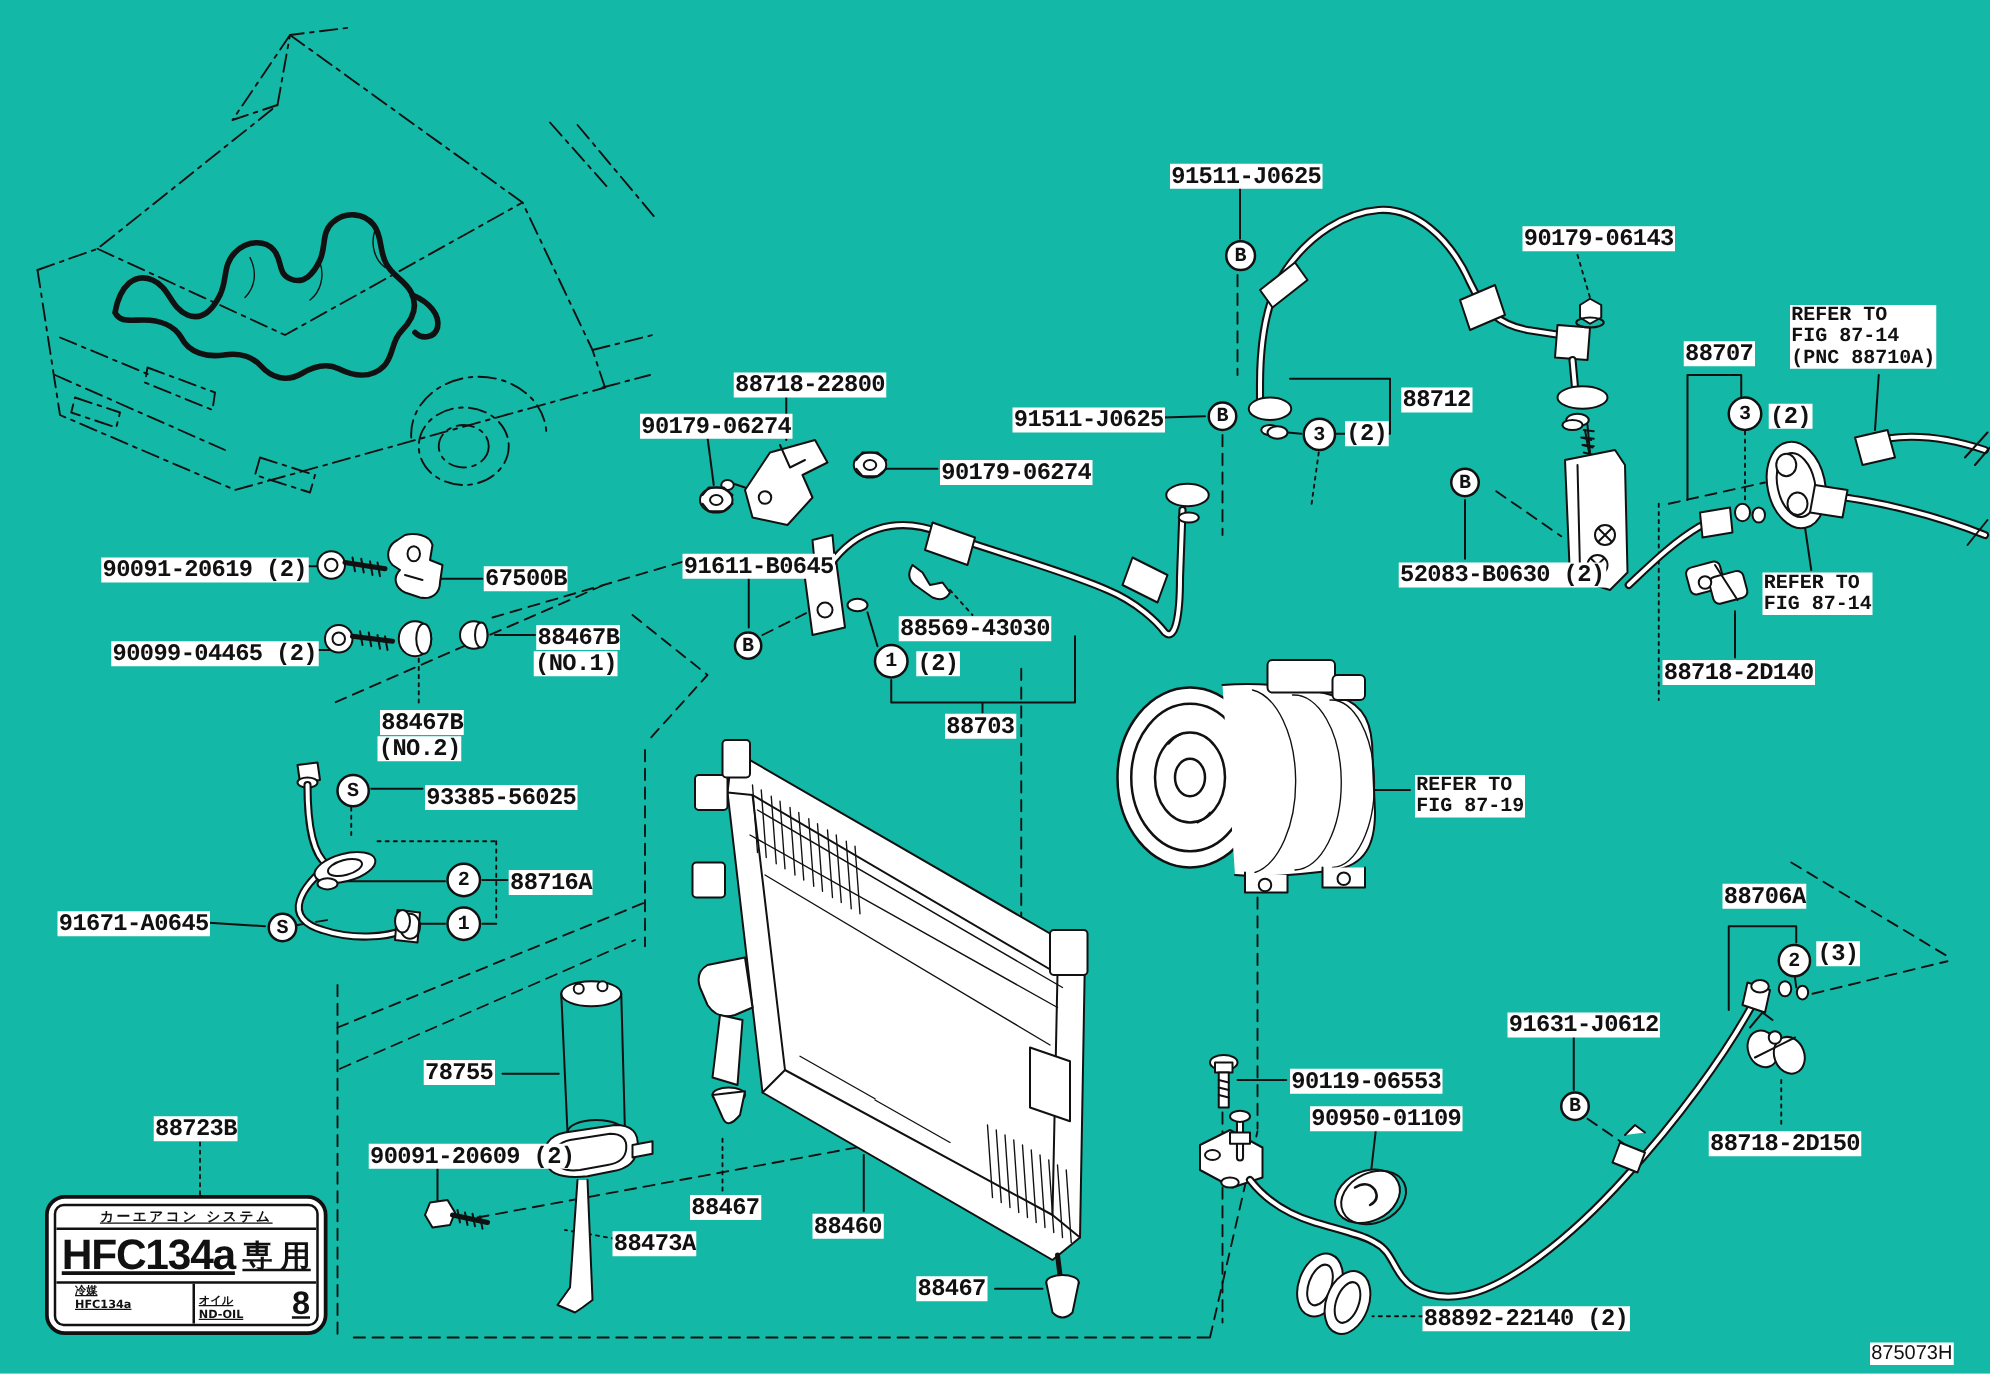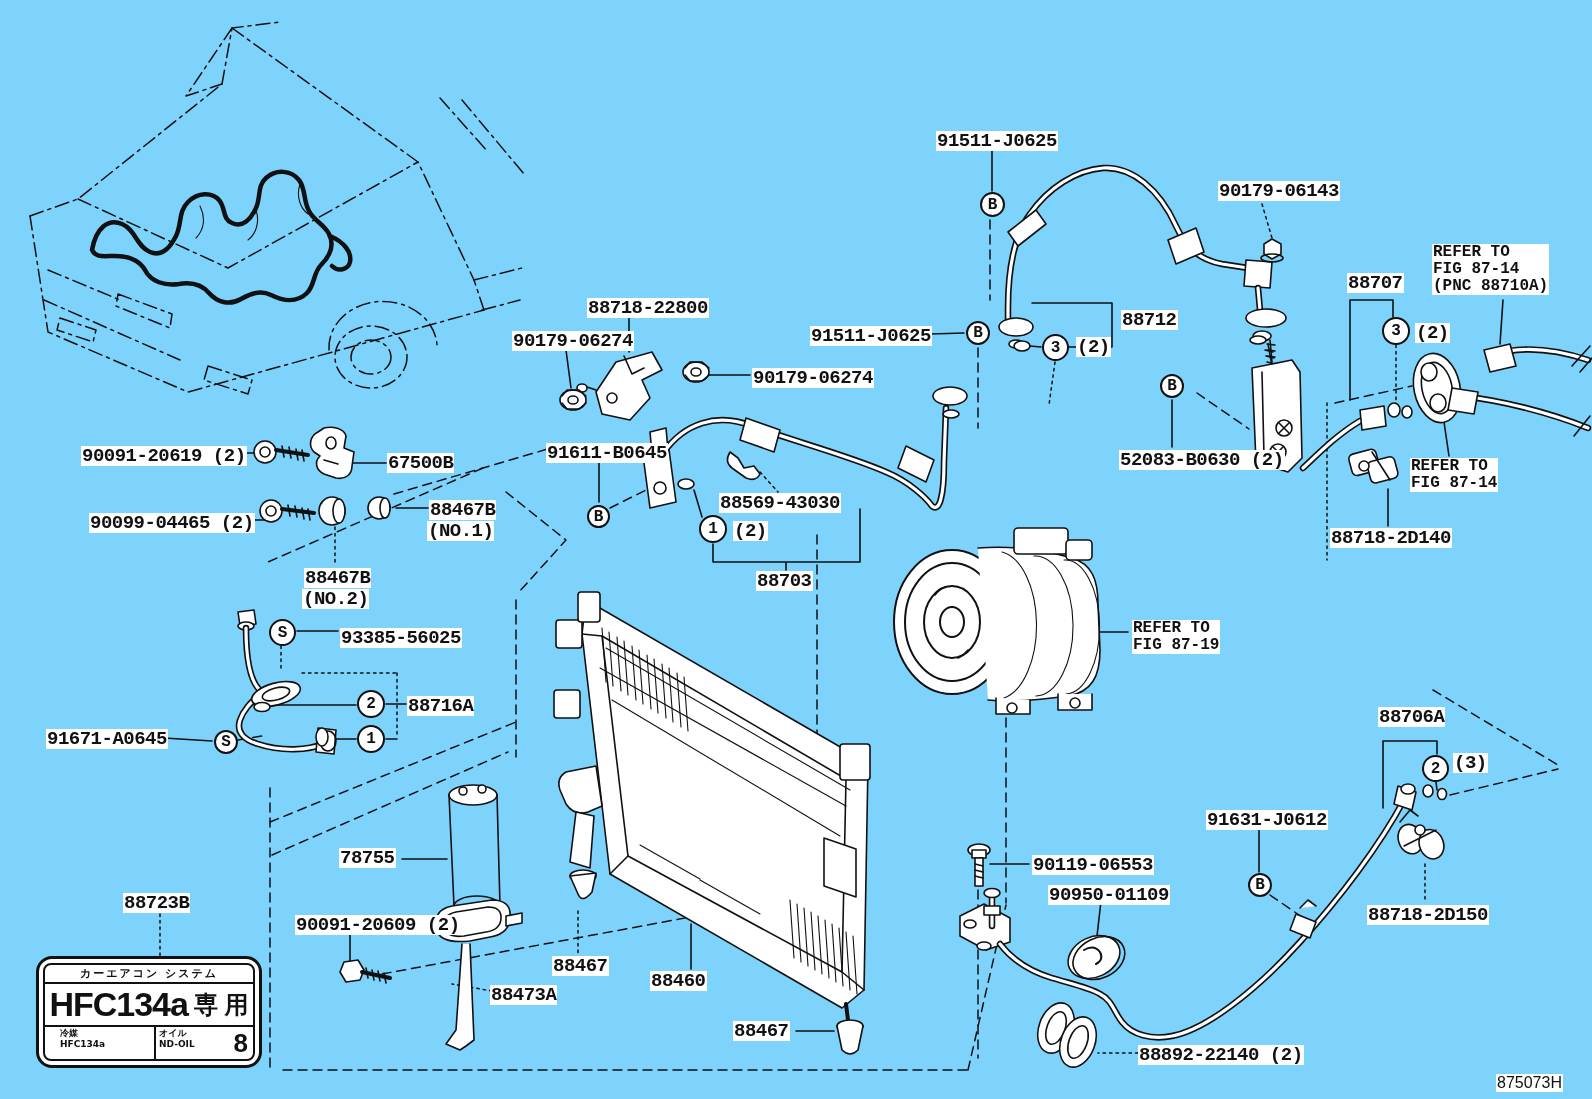--- a/index.html
+++ b/index.html
@@ -1,16 +1,16 @@
 <!DOCTYPE html>
 <html><head>
 <meta charset="utf-8">
 <style>
   html,body{margin:0;padding:0;background:#fff;}
-  #stage{position:relative;width:1592px;height:1099px;background:#7dd3fc;overflow:hidden;
+  #stage{position:relative;width:1592px;height:1099px;background:#14b8a6;overflow:hidden;
          font-family:"Liberation Mono",monospace;color:#111;}
   #art{position:absolute;left:0;top:0;}
   svg{stroke:#111;fill:none;stroke-width:1.6;stroke-linecap:round;stroke-linejoin:round;}
   .tube{stroke-width:6.5}
   .core{stroke:#fff;stroke-width:3.2}
   .bold{stroke-width:4.5}
   .thin{stroke-width:1.1}
   .fw{fill:#fff}
   .dash{stroke-dasharray:9 6;stroke-width:1.5}
   .dot{stroke-dasharray:2.5 4;stroke-width:1.5}
@@ -18,31 +18,31 @@
   .lbl{position:absolute;font:bold 19px/20px "Liberation Mono",monospace;letter-spacing:-0.5px;
        color:#111;white-space:pre-line;background:#fff;padding:0 1px;}
   .ref{font-size:16px;line-height:17px;letter-spacing:0;}
   .plain{font:16px/18px "Liberation Sans",sans-serif;font-weight:normal;letter-spacing:0;}
   .co{position:absolute;border:2.2px solid #111;border-radius:50%;background:#fff;
       display:flex;align-items:center;justify-content:center;
       font:bold 16px "Liberation Mono",monospace;color:#111;box-sizing:border-box;}
   .sticker{position:absolute;left:36px;top:956px;width:226px;height:112px;border:3px solid #111;
            border-radius:16px;background:#fff;padding:4px;box-sizing:border-box;}
   .sticker-in{border:2px solid #111;border-radius:8px;height:100%;display:flex;flex-direction:column;
-              box-sizing:border-box;overflow:hidden;}
+              box-sizing:border-box;overflow:hidden;text-decoration:underline;}
   .st-head{border-bottom:2px solid #111;text-align:center;
            font:bold 11px/17px "DejaVu Sans",sans-serif;letter-spacing:2px;}
   .st-main{flex:1;display:flex;align-items:center;justify-content:center;gap:6px;
            font-family:"Liberation Sans",sans-serif;font-weight:bold;}
   .st-big{font-size:34px;letter-spacing:-1px;}
   .st-cjk{font-size:24px;}
   .st-foot{display:flex;border-top:2px solid #111;height:32px;padding-left:12px;}
   .st-cell{flex:1;padding:1px 3px;font:bold 9px/11px "DejaVu Sans",sans-serif;display:flex;flex-direction:column;}
   .st-cell.first{border-right:2px solid #111;}
-  .st-oil{flex-direction:row;align-items:flex-start;}
+  .st-oil{flex-direction:row;align-items:flex-end;}
   .st-oil .cap{display:flex;flex-direction:column;}
   .st-num{margin-left:auto;font:bold 26px "Liberation Sans",sans-serif;padding-right:2px;}
 </style>
 </head>
 <body>
 
 <div id="stage">
 
 <svg id="art" width="1592" height="1099" viewBox="0 0 1592 1099">
 

